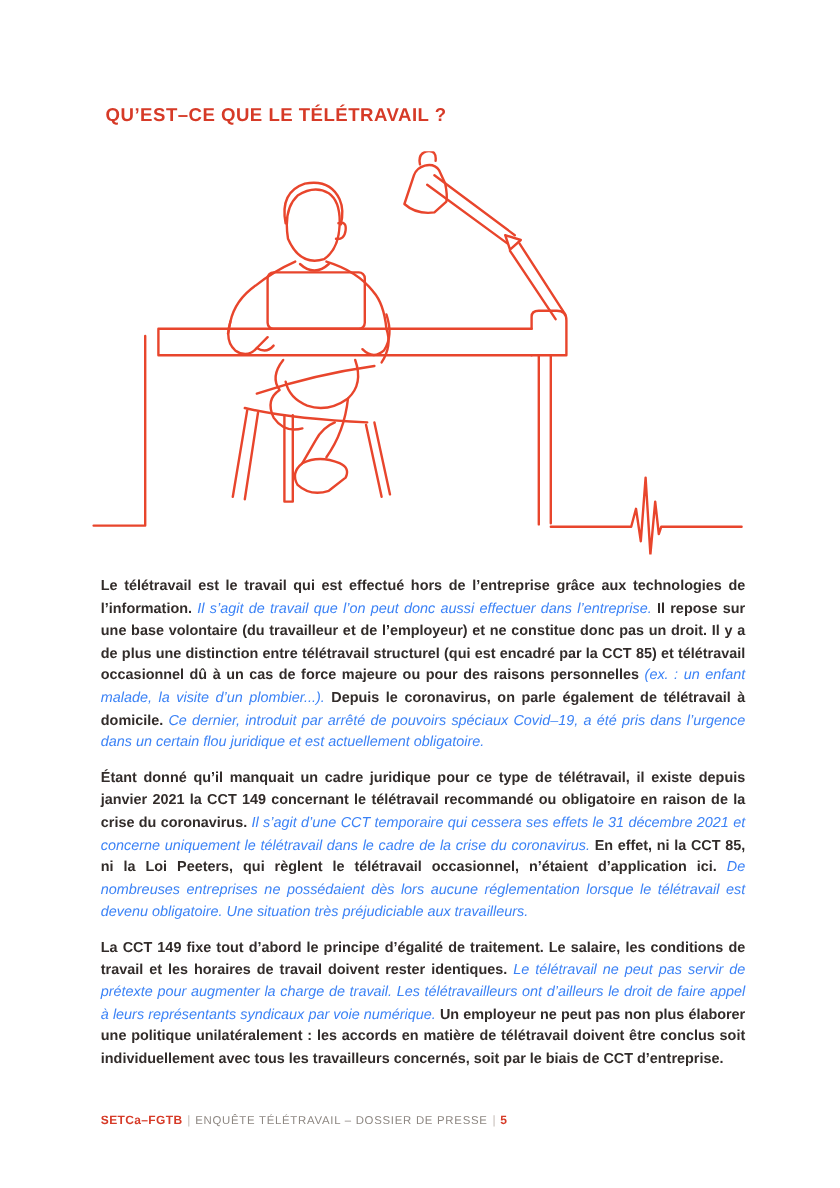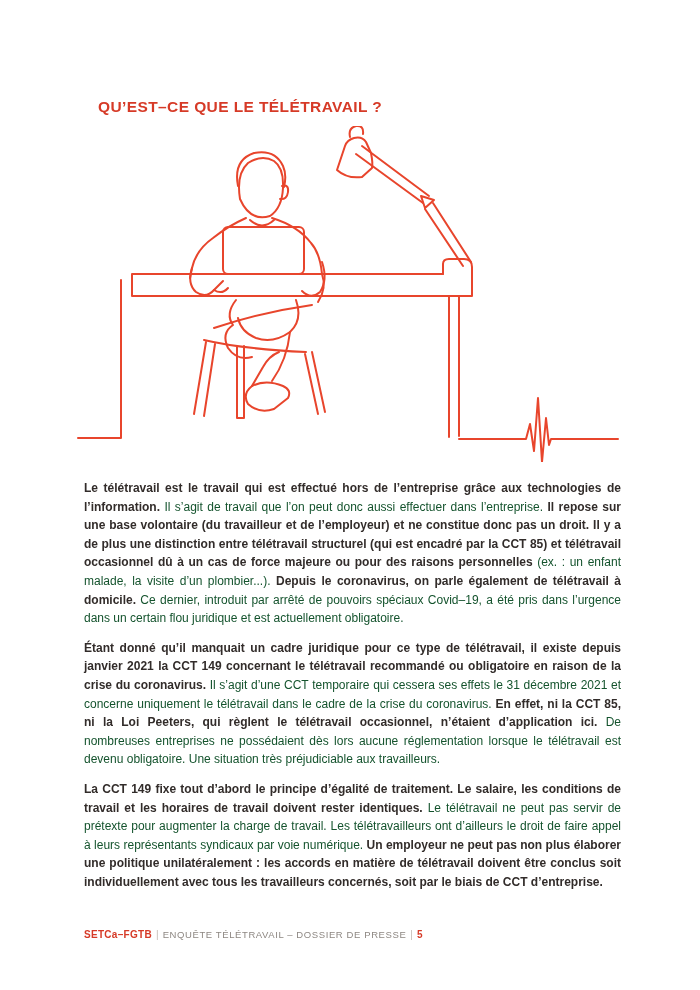--- a/index.html
+++ b/index.html
@@ -7,36 +7,36 @@
     position:relative;
     width:700px;height:990px;
     margin:0 auto;
     background:#ffffff;
     font-family:"Liberation Sans", sans-serif;
     overflow:hidden;
   }
   .page-title{
     position:absolute;left:84px;top:84px;
     font-size:15.5px;font-weight:700;letter-spacing:0.4px;
-    color:#d63a27;margin:14px;
+    color:#d63a27;margin:4px;
   }
   .illustration{
     position:absolute;left:70px;top:126px;width:556px;height:336px;
   }
   .content{
     position:absolute;left:84px;top:479px;width:537px;
   }
   .content p{
     margin:0 0 11px 0;
     font-size:12px;line-height:18.6px;
     text-align:justify;
     color:#57514e;
   }
   .seg-b{font-weight:700;color:#322c2a;}
-  .seg-r{font-weight:400;color:#14532d;}
+  .seg-r{font-weight:400;color:#3b82f6;font-style:italic;}
   .page-footer{
     position:absolute;left:84px;top:928px;width:537px;
     text-align:left;
     font-size:10px;line-height:14px;
     white-space:nowrap;
   }
   .footer-org{color:#d63a27;font-weight:700;letter-spacing:0.3px;}
   .footer-sep{color:#c4bcb6;font-weight:400;padding:0 4px;}
   .footer-title{color:#8d8782;font-weight:400;letter-spacing:0.6px;font-size:9.5px;}
   .footer-page{color:#d63a27;font-weight:700;}

